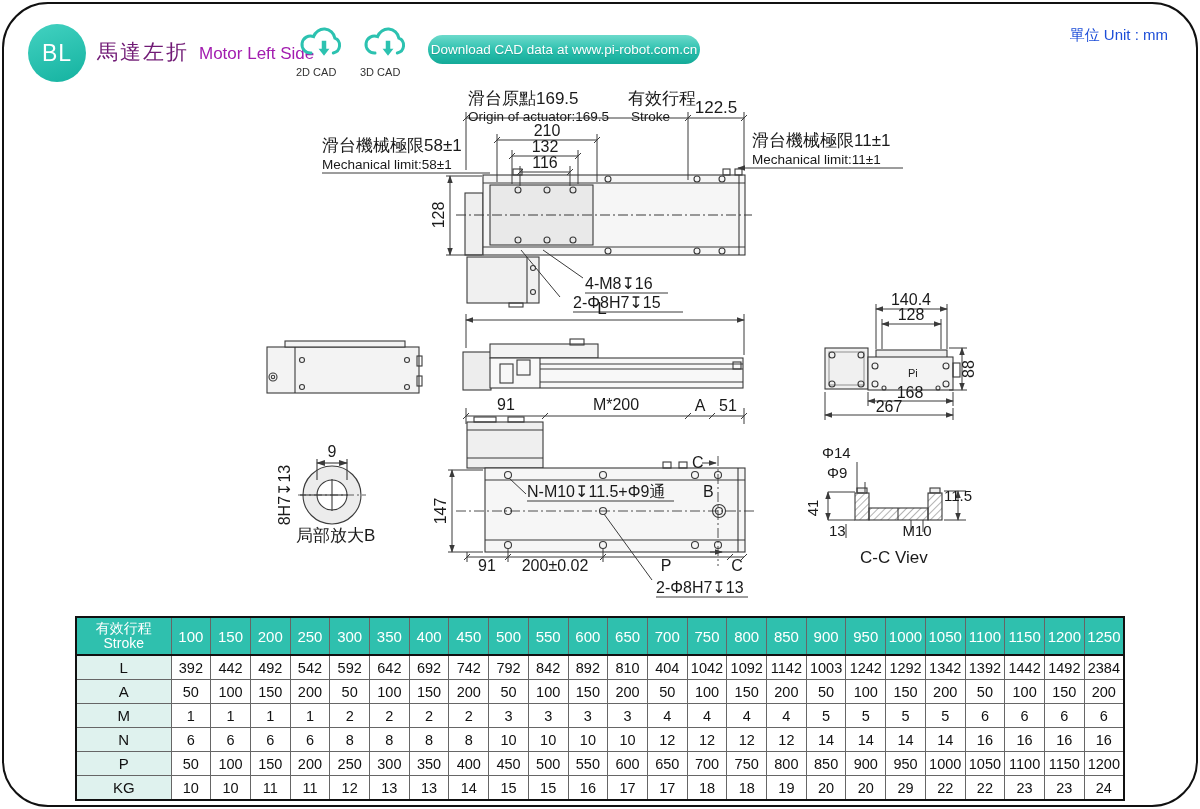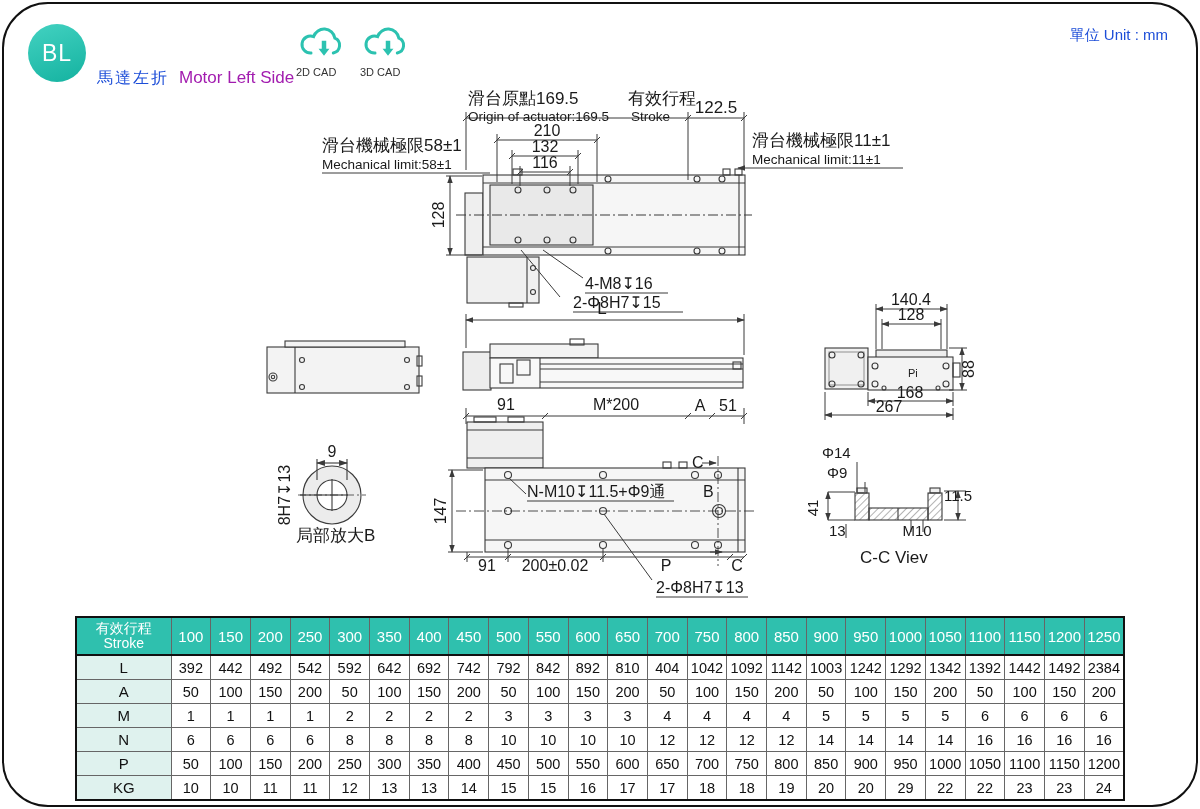--- a/index.html
+++ b/index.html
@@ -4,21 +4,21 @@
 <style>
   html,body{margin:0;padding:0;background:#fff;}
   .page{position:relative;width:1200px;height:809px;background:#fff;overflow:hidden;
         font-family:"Liberation Sans",sans-serif;}
   .frame{position:absolute;inset:2px;border:2.5px solid #111;border-radius:46px;pointer-events:none;}
   
   .badge{position:absolute;left:28px;top:24px;width:58px;height:58px;border-radius:50%;
          background:linear-gradient(160deg,#43d2c1,#14b2a0);color:#fff;font-size:23px;
          display:flex;align-items:center;justify-content:center;letter-spacing:1px;}
   .titlebox{position:absolute;left:97px;top:38px;display:flex;align-items:baseline;gap:10px;}
-  .title-zh{font-size:16px;color:#1d4ed8;letter-spacing:2px;margin-top:30px;}
+  .title-zh{font-size:21px;color:#701a75;letter-spacing:2px;}
   .title-en{font-size:17px;color:#a21caf;}
   .cloud{position:absolute;top:22px;width:58px;text-align:left;cursor:pointer;}
   .cloud-label{font-size:11px;color:#333;margin-top:-2px;}
   .pill{position:absolute;left:428px;top:35px;width:272px;height:29px;border-radius:15px;
         background:linear-gradient(180deg,#6cdacb 0%,#2abfad 55%,#14aa98 100%);
         color:#fff;font-size:13.5px;display:flex;align-items:center;justify-content:center;
         text-shadow:0 1px 1px rgba(0,0,0,.15);cursor:pointer;}
   .unit{position:absolute;top:26px;right:32px;font-size:15px;color:#1d4ed8;}
   
   .draw{position:absolute;left:0;top:0;}
@@ -347,20 +347,21 @@
     <div class="cloud-label">2D CAD</div>
   </div>
   <div class="cloud" style="left:360px;">
     <svg width="56" height="42" viewBox="0 0 56 42">
       <path d="M15,31 a8.5,8.5 0 1 1 2.6,-16.4 a11,11 0 0 1 21.3,1.6 a7.8,7.8 0 0 1 -1.6,14.8" fill="#fff" stroke="#2cc2b0" stroke-width="3" stroke-linecap="round"></path>
       <path d="M25,18 h6 v8 h4 l-7,9 -7,-9 h4 z" fill="#2cc2b0" stroke="#fff" stroke-width="1.5"></path>
     </svg>
     <div class="cloud-label">3D CAD</div>
   </div>
 
+  <div class="pill">Download CAD data at www.pi-robot.com.cn</div>
   <div class="unit">單位 Unit : mm</div>
 
   <div class="tblwrap">
     <table>
       <colgroup>
           <col style="width:95px;">
         </colgroup>
       <thead>
         <tr>
           <th class="lbl">

